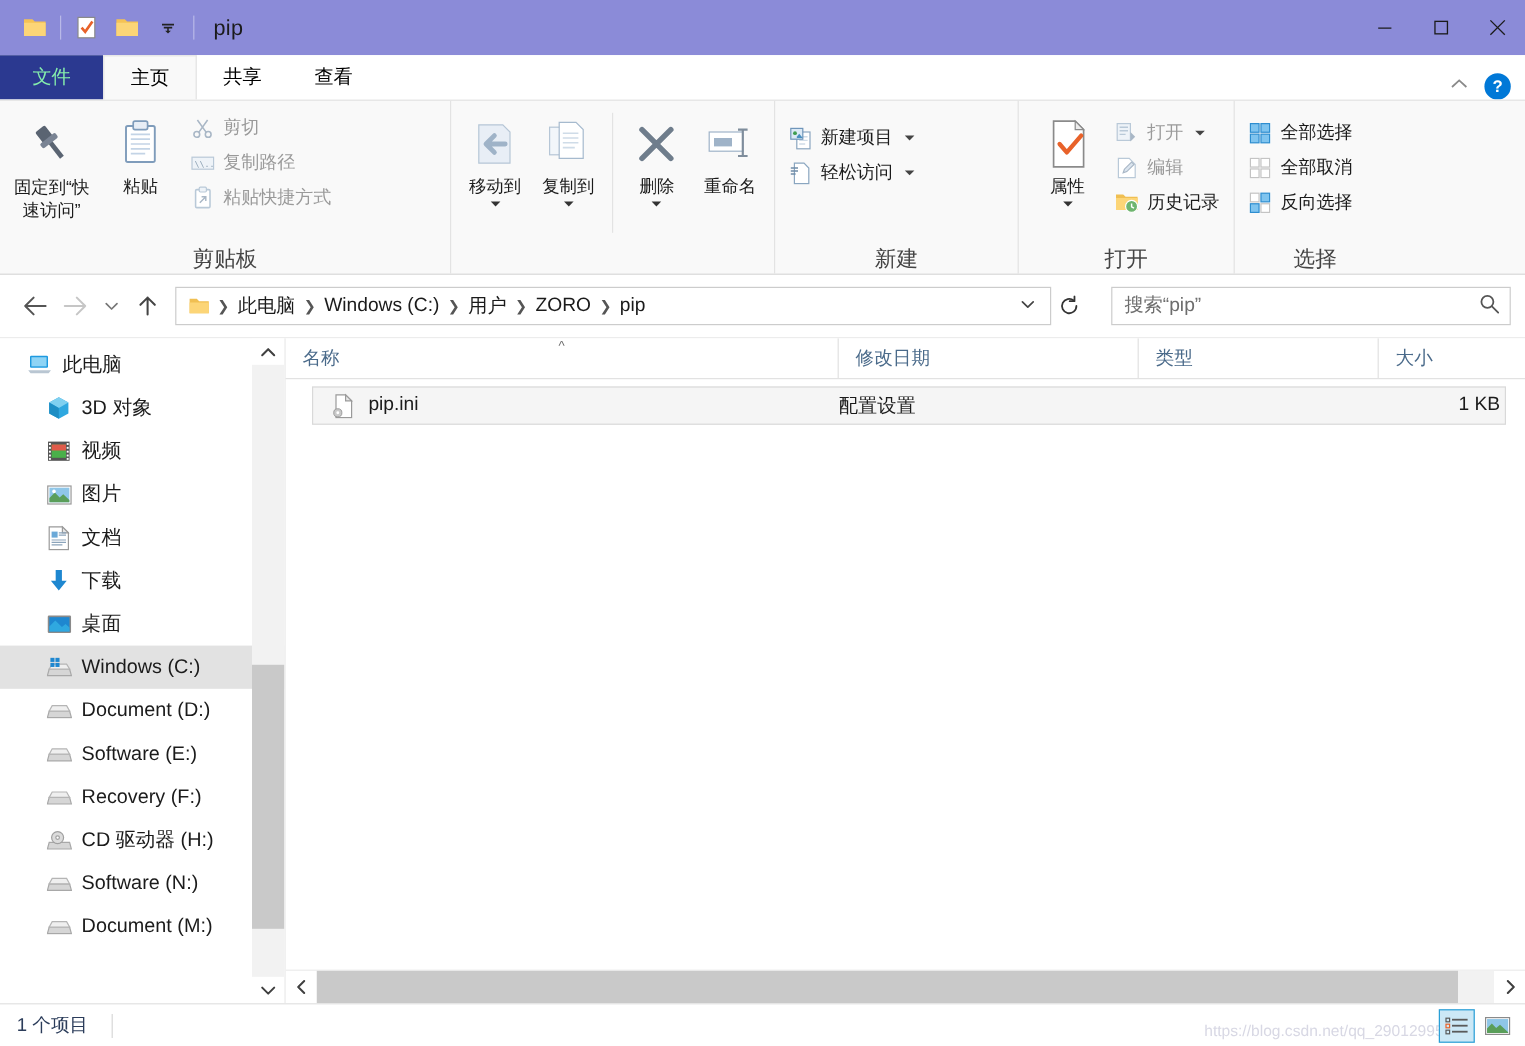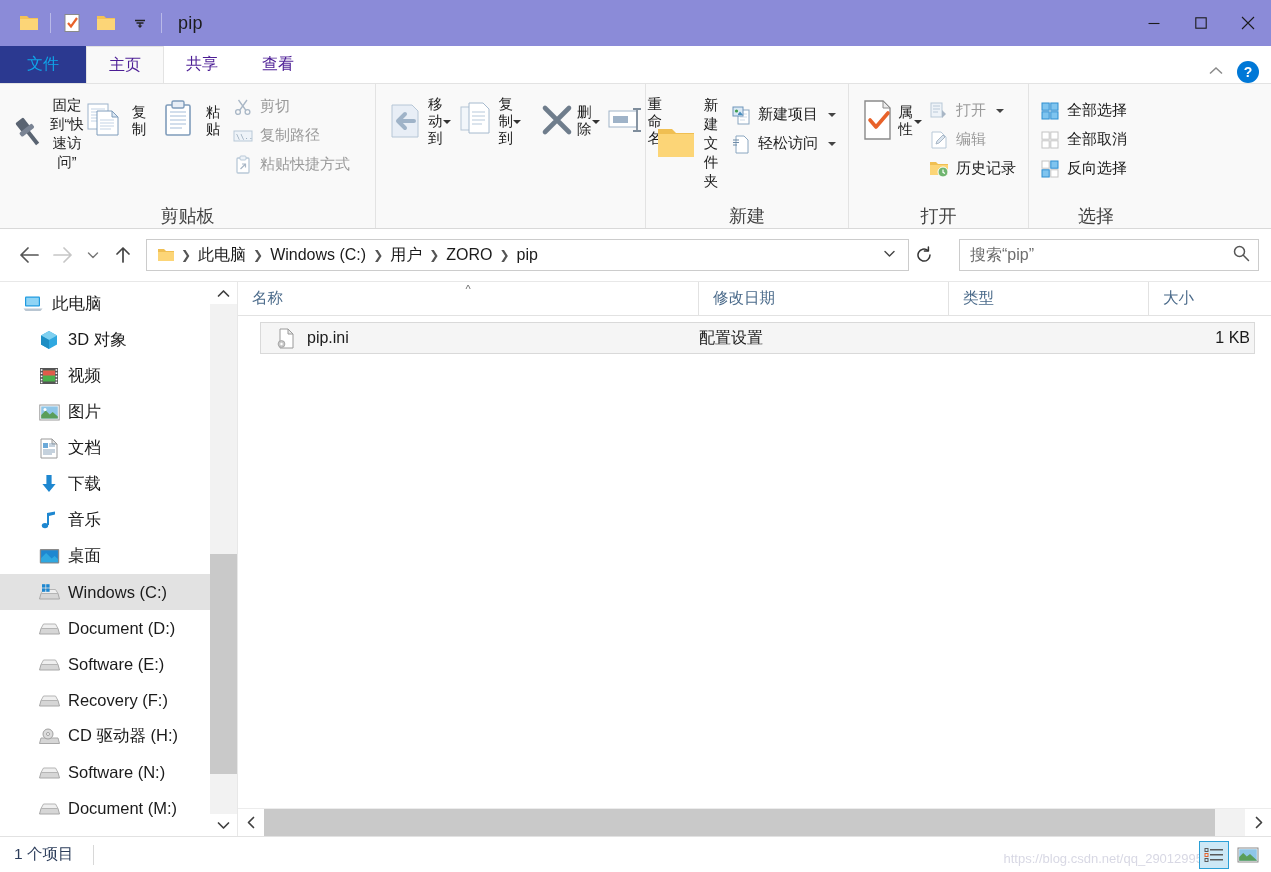--- a/index.html
+++ b/index.html
@@ -25,23 +25,23 @@
   .win-controls { position: absolute; right: 0; top: 0; height: 46px; display: flex; }
   .win-btn { width: 47px; height: 46px; display:flex; align-items:center; justify-content:center; }
 
   
   .tabstrip {
     height: 37px; flex: 0 0 37px; display: flex; align-items: flex-end;
     background: #ffffff; position: relative;
   }
   .tab {
     height: 37px; display: flex; align-items: center; justify-content: center;
-    font-size: 16px; color: #4c1d95; padding: 0 22px; cursor: default;
-  }
-  .tab.file { background: #2b3990; color: #0ea5e9; width: 86px; padding: 0; }
+    font-size: 16px; color: #000000; padding: 0 22px; cursor: default;
+  }
+  .tab.file { background: #2b3990; color: #86efac; width: 86px; padding: 0; }
   .tab.active { background: #f9f9f9; border-top: 1px solid #e3e3e3; border-left: 1px solid #e3e3e3; border-right: 1px solid #e3e3e3; }
   .tabstrip-right { margin-left: auto; display: flex; align-items: center; gap: 12px; padding-right: 12px; }
   .help-circle {
     width: 22px; height: 22px; border-radius: 50%; background: #0078d7; color: #fff;
     display:flex; align-items:center; justify-content:center; font-size: 14px; font-weight: bold;
   }
 
   
   .ribbon {
     height: 146px; flex: 0 0 146px; background: #f9f9f9;
@@ -49,21 +49,21 @@
     display: flex; position: relative;
   }
   .rgroup { display: flex; flex-direction: column; position: relative; height: 100%; }
   .rgroup + .rgroup { border-left: 1px solid #e3e3e3; }
   .rgroup-body { flex: 1; display: flex; align-items: flex-start; padding: 6px 6px 0 6px; }
   .rgroup-label {
     height: 24px; font-size: 18px; color: #444; text-align: center;
     display:flex; align-items:center; justify-content:center;
   }
   .big-btn {
-    width: 74px; display: flex; flex-direction: row; align-items: center;
+    width: 74px; display: flex; flex-direction: column; align-items: center;
     padding: 4px 2px; cursor: default;
   }
   .big-btn .ico { height: 52px; display: flex; align-items: center; justify-content: center; }
   .big-btn .lbl { font-size: 14.5px; color: #1b1b1b; text-align: center; line-height: 17px; margin-top: 2px; }
   .big-btn .lbl.two { line-height: 19px; }
   .caret-dn { width: 0; height: 0; border-left: 4px solid transparent; border-right: 4px solid transparent; border-top: 4px solid #333; margin: 3px auto 0; }
   .small-col { display: flex; flex-direction: column; padding-top: 2px; }
   .small-btn {
     display: flex; align-items: center; gap: 6px; height: 29px; padding: 0 6px 0 4px;
     font-size: 15px; color: #1b1b1b; cursor: default; white-space: nowrap;
@@ -84,21 +84,21 @@
   .crumbbar {
     flex: 1; height: 32px; border: 1px solid #cccccc; background:#fff;
     display: flex; align-items: center; padding: 0 4px 0 6px; margin-left: 6px; min-width: 0;
   }
   .crumb { font-size: 16px; color: #1b1b1b; padding: 0 5px; white-space: nowrap; cursor: default; }
   .crumb-sep { color:#555; font-size: 12px; padding: 0 2px; }
   .crumb-spacer { flex: 1; }
   .crumb-chev { padding: 0 8px; color:#444; font-size: 12px; }
   .refresh-btn { width: 30px; height: 32px; display:flex;align-items:center;justify-content:center; color:#333; font-size:17px; }
   .searchbox {
-    width: 300px; height: 32px; border: 1px solid #cccccc; background: #fff;
+    width: 333px; height: 32px; border: 1px solid #cccccc; background: #fff;
     display: flex; align-items: center; padding: 0 8px 0 10px; margin-left: 20px;
   }
   .searchbox input {
     border: none; outline: none; flex: 1; font-size: 16px; color: #1b1b1b;
     font-family: "Liberation Sans", "DejaVu Sans", sans-serif; background: transparent;
   }
   .searchbox input::placeholder { color: #6d6d6d; }
 
   
   .main { flex: 1; display: flex; min-height: 0; border-top: 1px solid #e8e8e8; }
@@ -263,32 +263,20 @@
                   <rect x="19" y="19" width="4" height="16" fill="#5a6472"></rect>
                   <rect x="13" y="15" width="16" height="5" rx="1.5" fill="#7a8494"></rect>
                 </g>
               </svg>
           </div>
           <div class="lbl two">固定到“快速访问”</div>
         </div>
         <div class="big-btn">
           <div class="ico">
             <svg width="44" height="44" viewBox="0 0 44 44">
-              <rect x="6" y="6" width="20" height="25" fill="#fff" stroke="#9db4cc"></rect>
-              <path d="M9 11h14M9 14h14M9 17h14M9 20h14M9 23h11" stroke="#c3d4e6" stroke-width="1.2"></path>
-              <path d="M15 13h15l6 6v18H15z" fill="#fff" stroke="#7f9cbb"></path>
-              <path d="M30 13l6 6h-6z" fill="#dce8f3" stroke="#7f9cbb"></path>
-              <path d="M18 22h14M18 25h14M18 28h14M18 31h11" stroke="#c3d4e6" stroke-width="1.2"></path>
-            </svg>
-          </div>
-          <div class="lbl">复制</div>
-        </div>
-        <div class="big-btn">
-          <div class="ico">
-            <svg width="44" height="44" viewBox="0 0 44 44">
               <rect x="10" y="7" width="24" height="30" rx="1.5" fill="#fff" stroke="#7f9cbb" stroke-width="1.6"></rect>
               <rect x="16" y="3" width="12" height="7" rx="1.5" fill="#e8eef6" stroke="#7f9cbb" stroke-width="1.4"></rect>
               <path d="M14 14h16M14 18h16M14 22h16M14 26h16M14 30h12" stroke="#c3d4e6" stroke-width="1.4"></path>
             </svg>
           </div>
           <div class="lbl">粘贴</div>
         </div>
         <div class="small-col">
           <div class="small-btn disabled">
             <span class="sico">
@@ -365,29 +353,20 @@
                 <path d="M33 10v22M29 10h8M29 32h8" stroke="#7f8d9c" stroke-width="1.8" fill="none"></path>
               </svg>
           </div>
           <div class="lbl">重命名</div>
         </div>
       </div>
     </div>
 
     <div class="rgroup" style="width:203px">
       <div class="rgroup-body">
-        <div class="big-btn">
-          <div class="ico">
-            <svg width="44" height="40" viewBox="0 0 44 40">
-                <path d="M4 6h14l4 4h18v24H4z" fill="#f0bf52"></path>
-                <path d="M4 11h36v23H4z" fill="#fcd577"></path>
-              </svg>
-          </div>
-          <div class="lbl two">新建文件夹</div>
-        </div>
         <div class="small-col" style="padding-top:10px">
           <div class="small-btn">
             <span class="sico">
               <svg width="20" height="20" viewBox="0 0 20 20">
                   <rect x="7" y="5" width="11" height="14" fill="#fff" stroke="#8aa6c0"></rect>
                   <path d="M9 9h7M9 12h7M9 15h5" stroke="#cfdce8" stroke-width="1.2"></path>
                   <rect x="2" y="2" width="10" height="9" fill="#dbe9f5" stroke="#6f95ba"></rect>
                   <circle cx="5.5" cy="6" r="1.6" fill="#3f9d4f"></circle>
                   <path d="M7 9l2-2.5 3 3.5H7z" fill="#4a8fbf"></path>
                 </svg>
@@ -643,29 +622,20 @@
 
         <div class="nav-item">
           <span class="nav-ico">
             <svg width="18" height="20" viewBox="0 0 18 20">
                 <path d="M6.4 1h5.2v9h4L9 18 2.4 10h4z" fill="#1e87d0"></path>
               </svg>
           </span>
           <span>下载</span>
         </div>
 
-        <div class="nav-item">
-          <span class="nav-ico">
-            <svg width="18" height="20" viewBox="0 0 18 20">
-                <path d="M7 15V3l8-1.6v3.2L9 6v9z" fill="#1e87d0"></path>
-                <ellipse cx="5" cy="15.6" rx="3.2" ry="2.6" fill="#1e87d0"></ellipse>
-              </svg>
-          </span>
-          <span>音乐</span>
-        </div>
 
         <div class="nav-item">
           <span class="nav-ico">
             <svg width="21" height="17" viewBox="0 0 21 17">
                 <rect x="0.8" y="1" width="19.4" height="14.5" rx="1" fill="#8a8a8a"></rect>
                 <rect x="2.1" y="2.3" width="16.8" height="11.9" fill="#1e87d0"></rect>
                 <path d="M2.1 10l5-5 5.5 5.5 3-2.5 3.3 3v3.2H2.1z" fill="#2fa8e0"></path>
               </svg>
           </span>
           <span>桌面</span>

